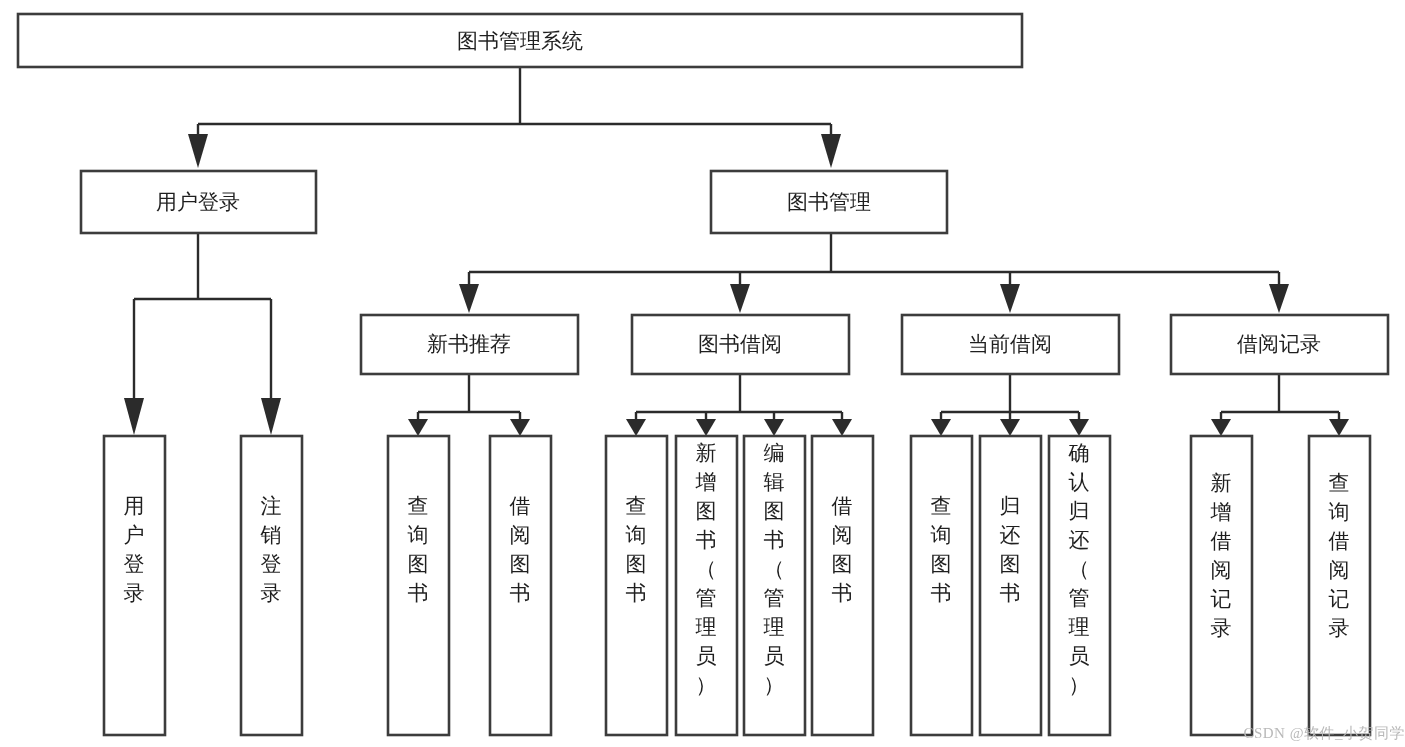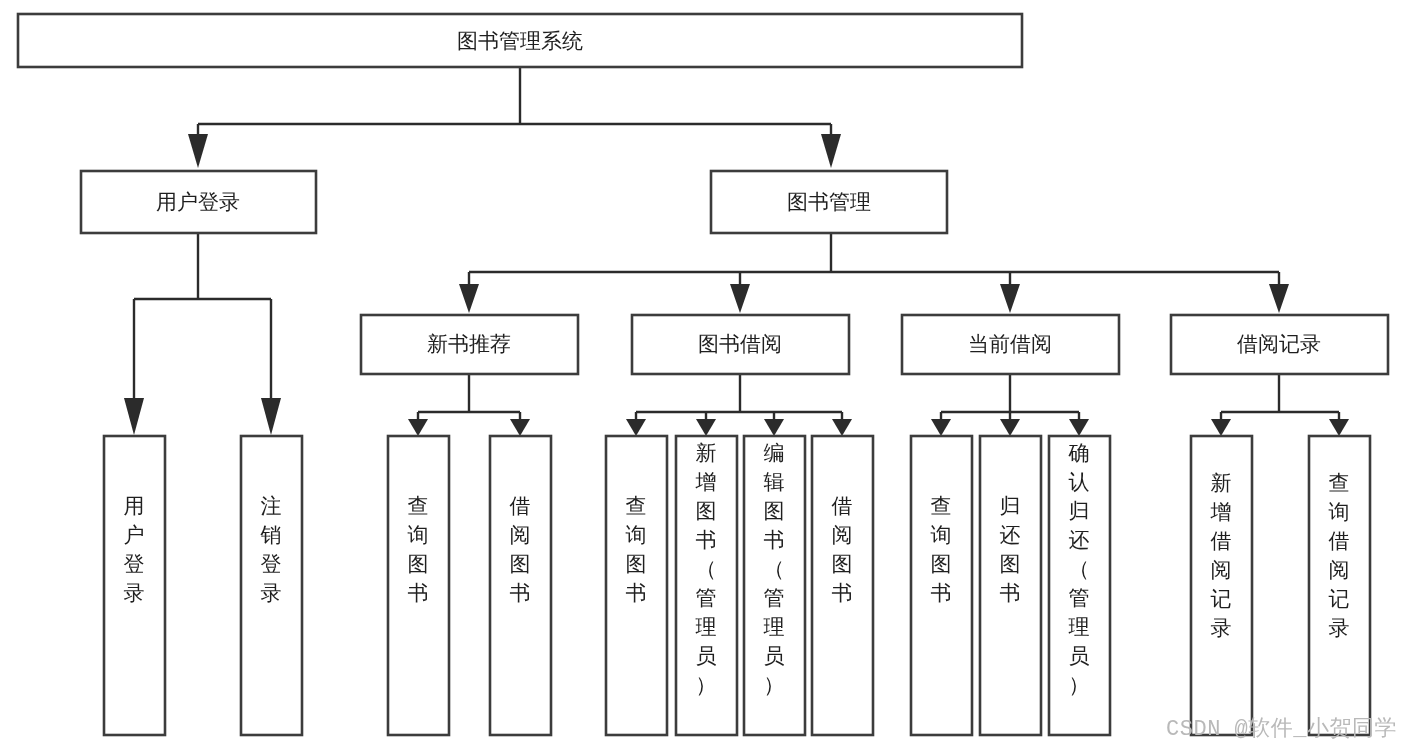--- a/index.html
+++ b/index.html
@@ -48,24 +48,24 @@
     stroke-width: 2.4;
     fill: none;
     stroke-linecap: butt;
   }
   .arrow-head {
     fill: #2b2b2b;
     stroke: none;
   }
   .watermark {
     position: absolute;
-    right: 8px;
+    right: 0;
     bottom: 4px;
-    font-family: Liberation Mono, monospace;
-    font-size: 22px;
+    font-family: Liberation Serif, serif;
+    font-size: 15px;
     color: #b9b9b9;
     letter-spacing: 0.5px;
     white-space: nowrap;
     pointer-events: none;
     user-select: none;
   }
 </style>
 </head>
 <body>
 

